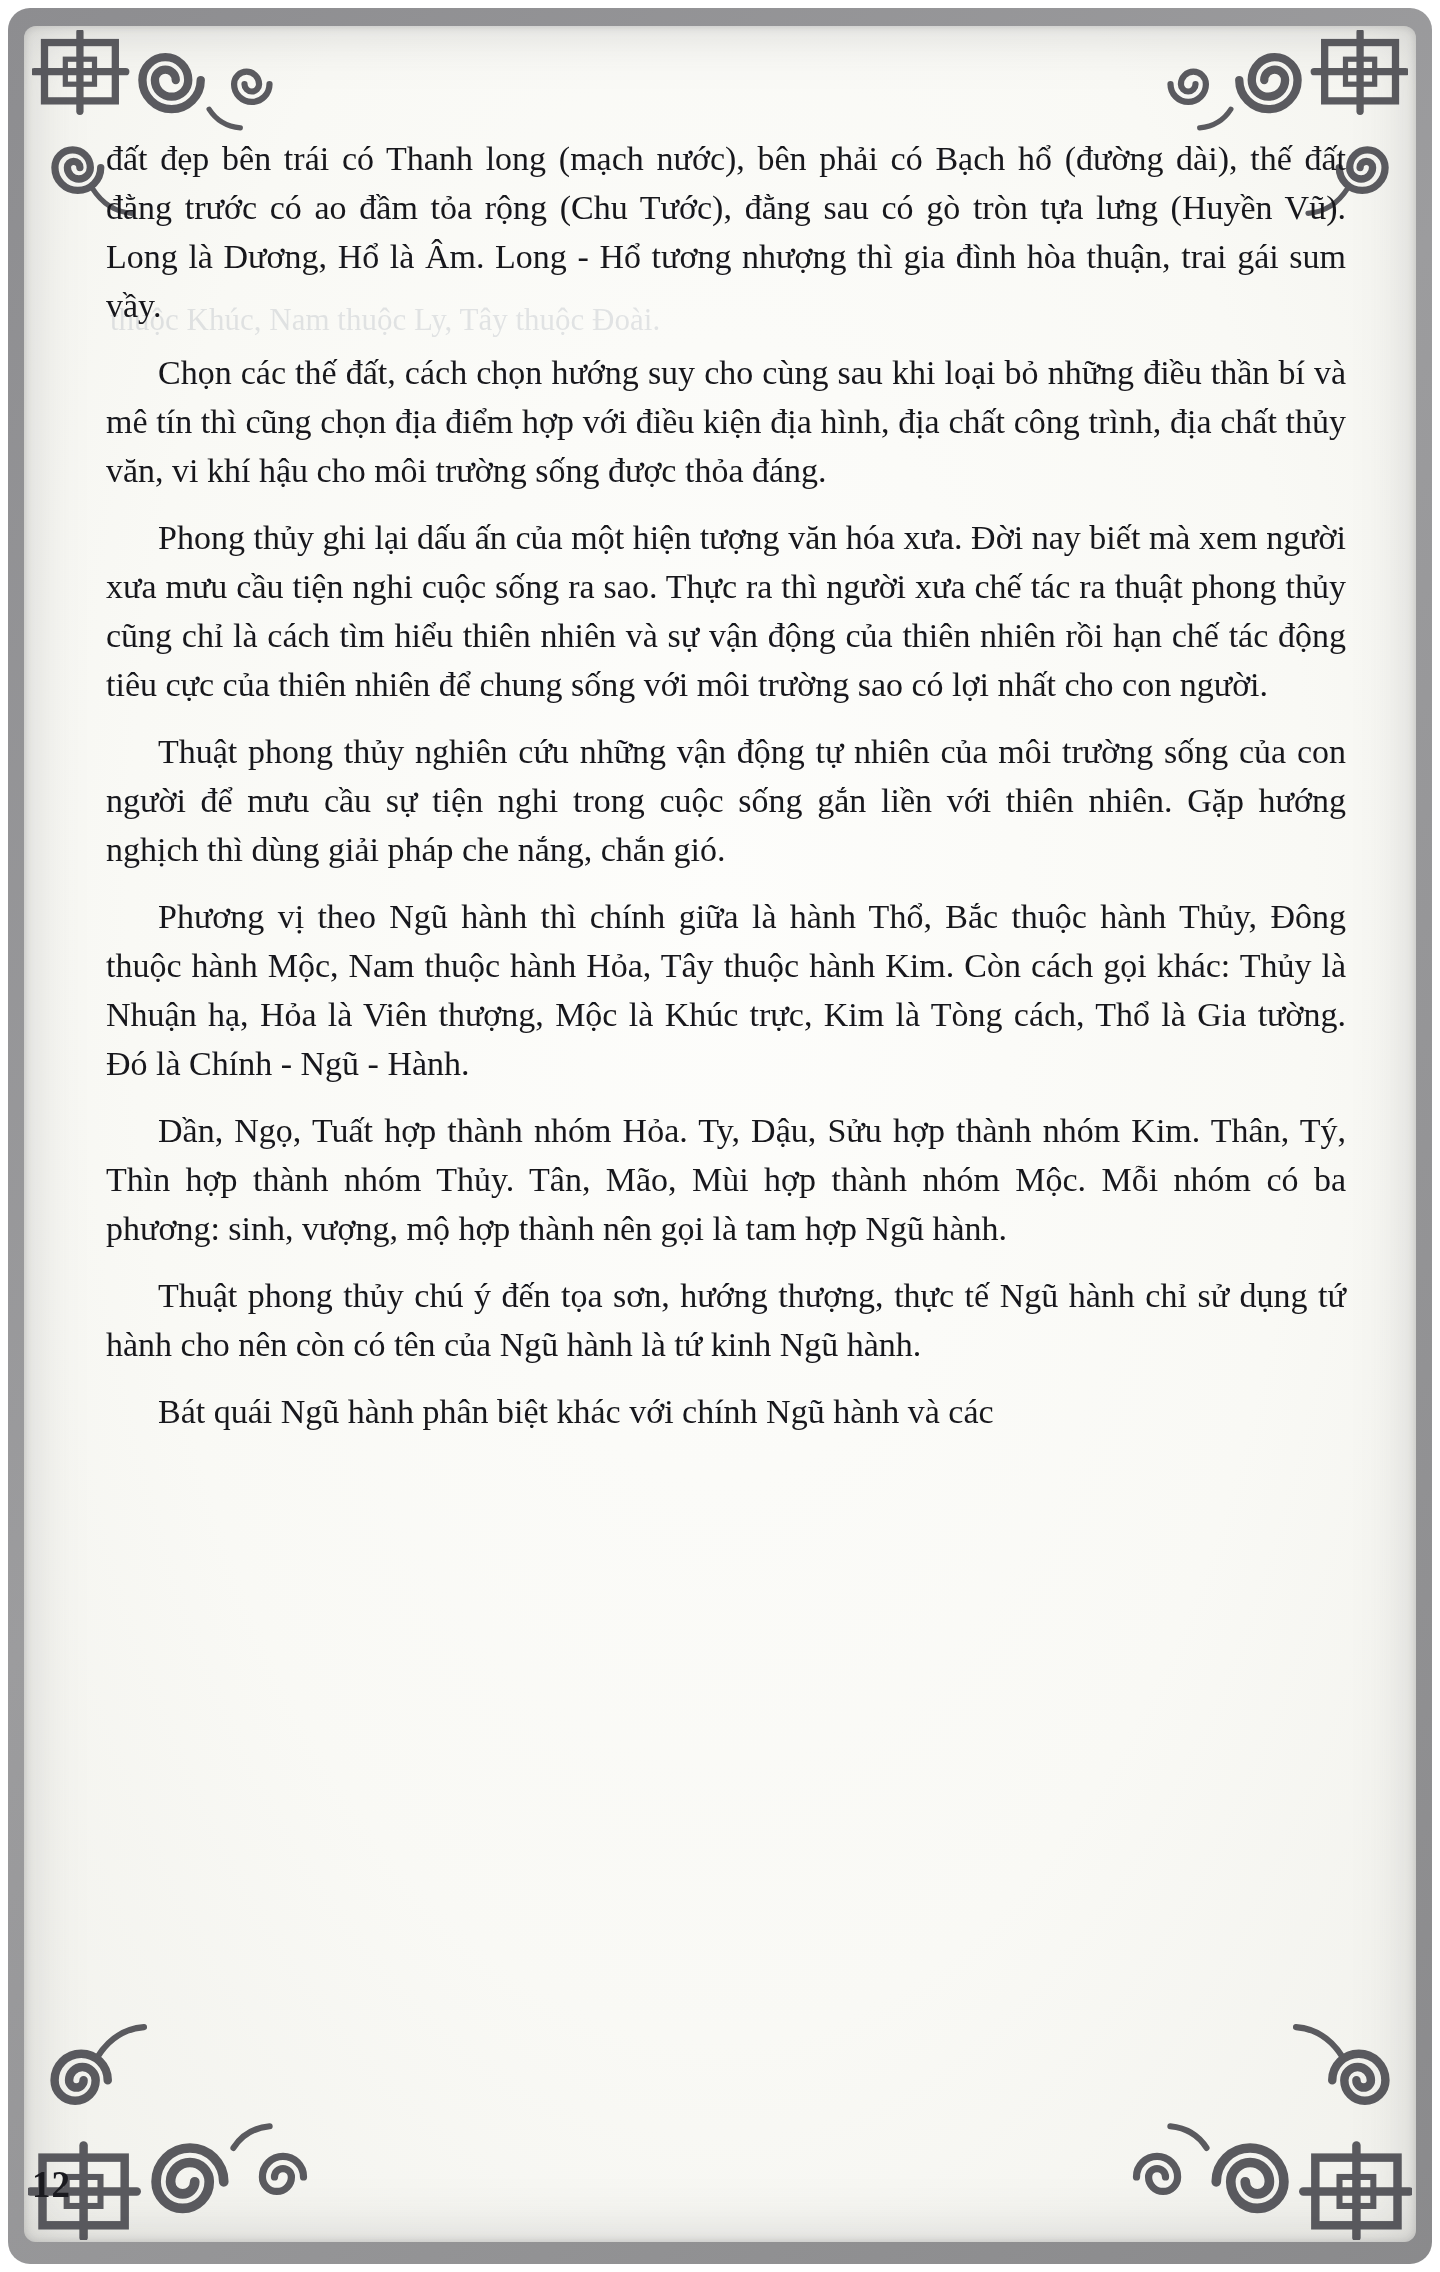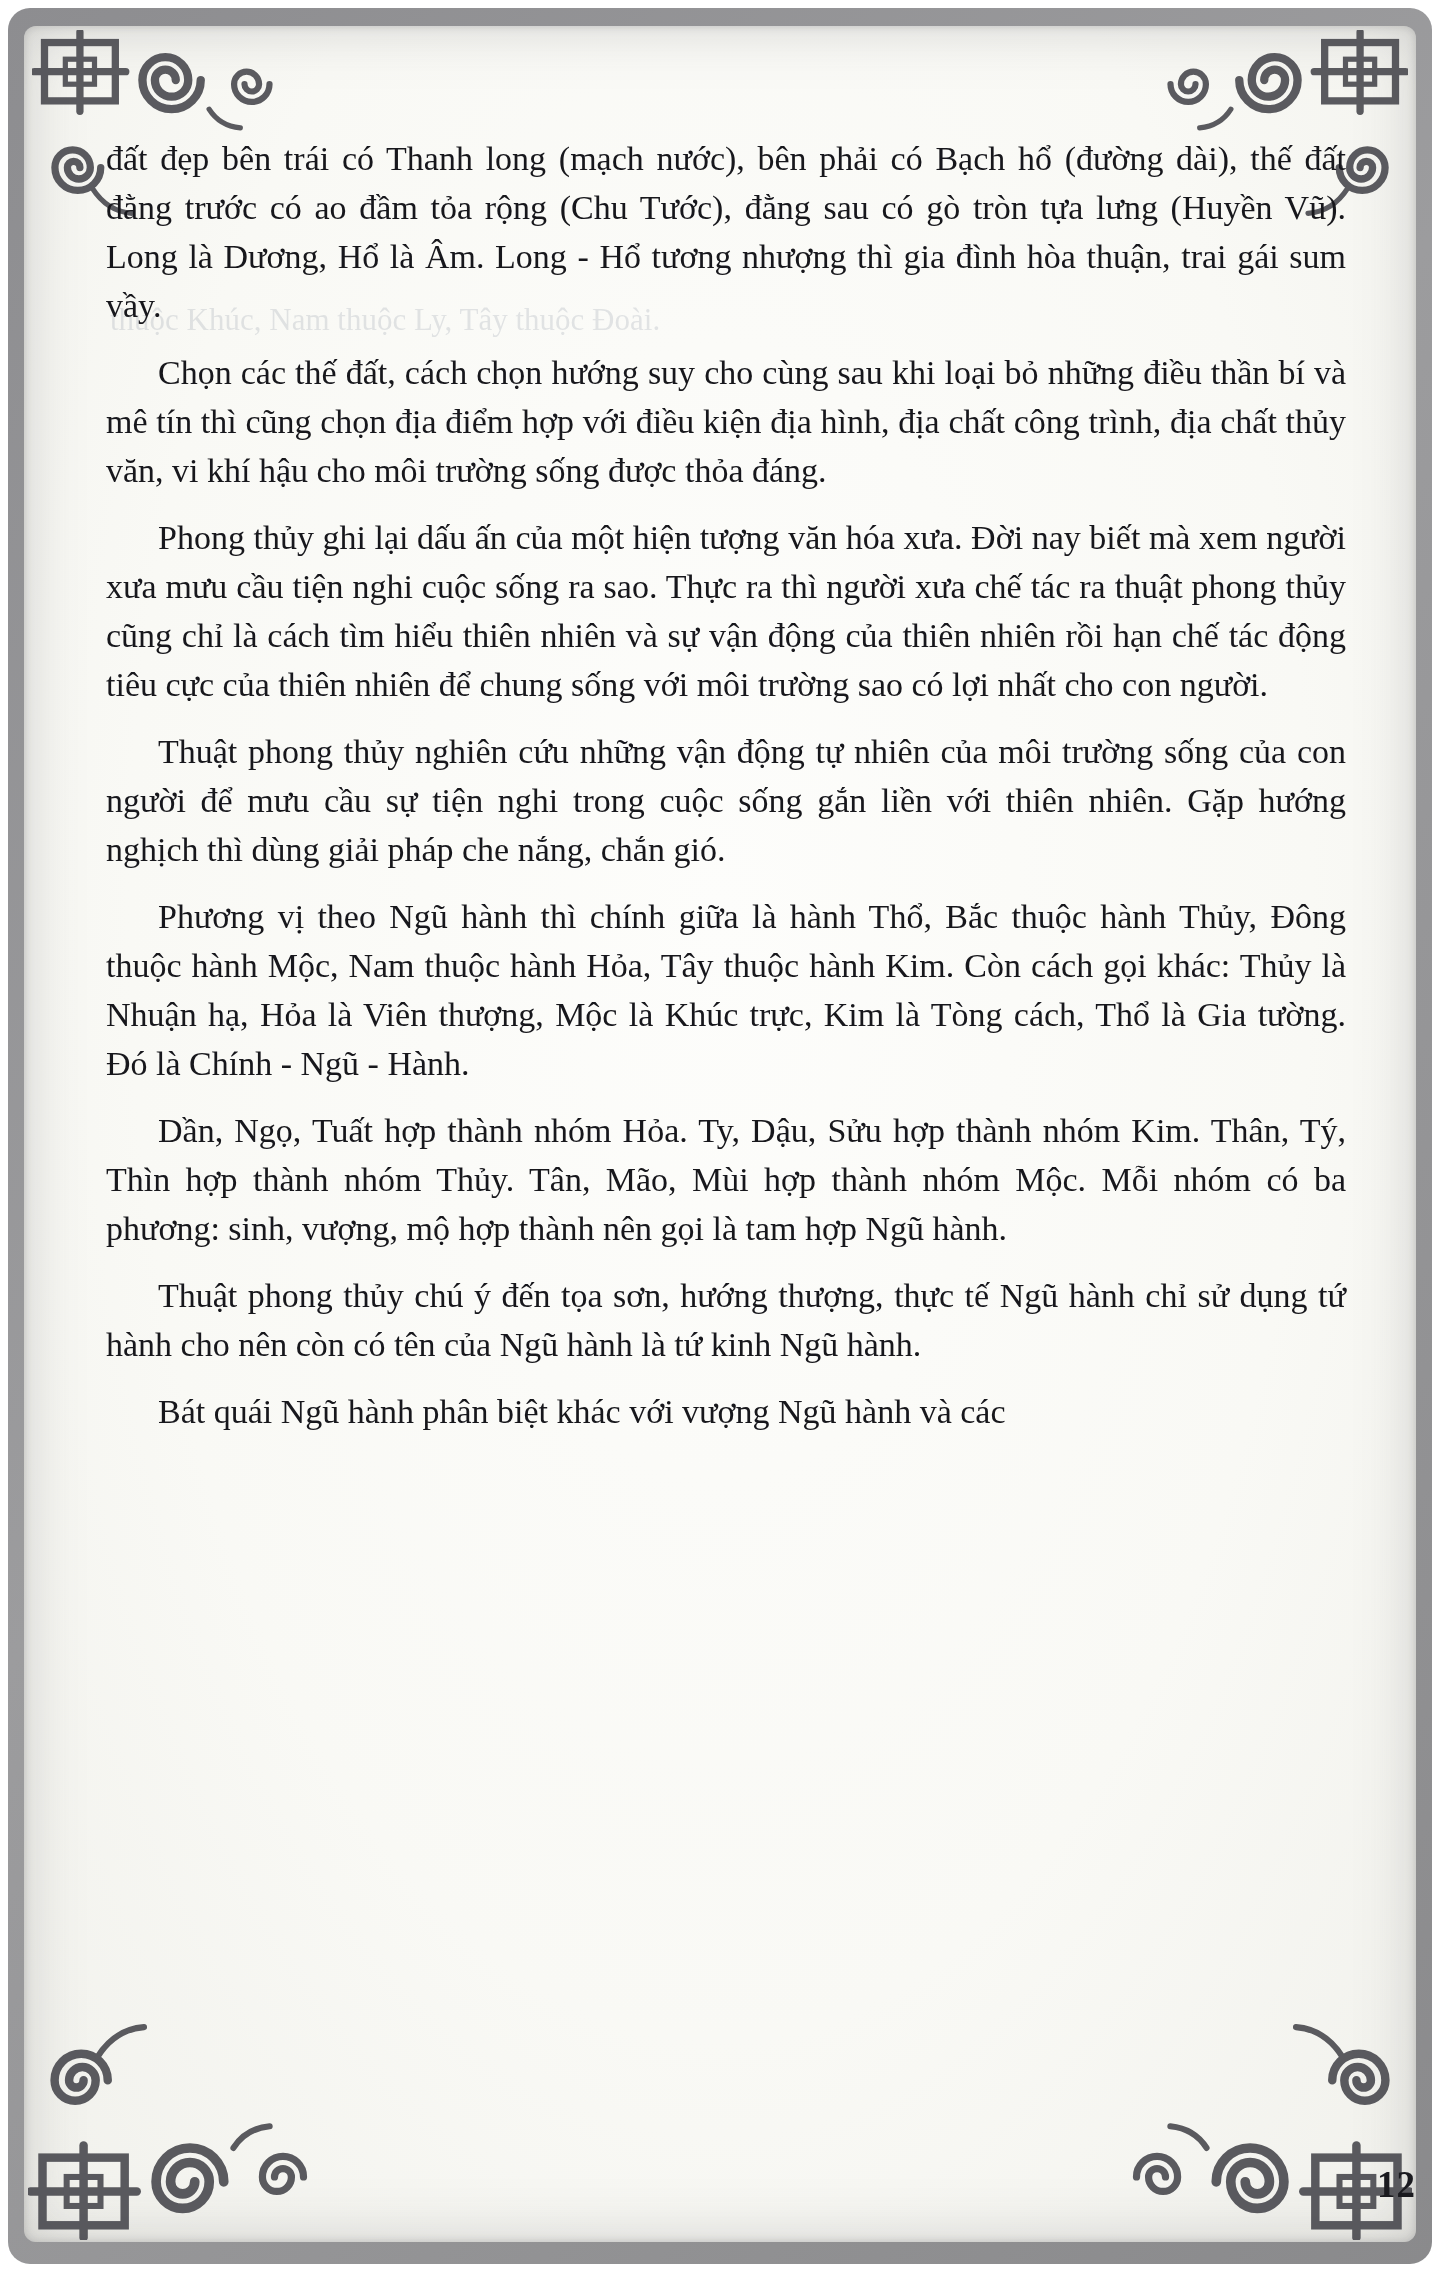--- a/index.html
+++ b/index.html
@@ -41,25 +41,26 @@
     font-size:31px;
     color:#5d6a80;
     opacity:.16;
     filter:blur(.6px);
     white-space:nowrap;
   }
   .page-number{
     position:absolute;
     left:0; right:0;
     bottom:36px;
-    text-align:right;
+    text-align:left;
     font-size:37px;
     font-weight:bold;
     color:#1a1a1f;
     letter-spacing:1px;
+    padding-left:8px;
   }
   .corner{
     position:absolute;
     width:250px; height:198px;
     opacity:.88;
   }
   .corner.tl{ left:8px;  top:4px; }
   .corner.tr{ right:8px; top:4px;  transform:scaleX(-1); }
   .corner.bl{ left:4px;  bottom:2px; width:290px; height:230px; transform:scaleY(-1); }
   .corner.br{ right:4px; bottom:2px; width:290px; height:230px; transform:scale(-1,-1); }
@@ -138,18 +139,18 @@
     <div class="ghost">thuộc Khúc, Nam thuộc Ly, Tây thuộc Đoài.</div>
 
     <div class="text-block">
       <p>đất đẹp bên trái có Thanh long (mạch nước), bên phải có Bạch hổ (đường dài), thế đất đằng trước có ao đầm tỏa rộng (Chu Tước), đằng sau có gò tròn tựa lưng (Huyền Vũ). Long là Dương, Hổ là Âm. Long - Hổ tương nhượng thì gia đình hòa thuận, trai gái sum vầy.</p>
       <p class="indent">Chọn các thế đất, cách chọn hướng suy cho cùng sau khi loại bỏ những điều thần bí và mê tín thì cũng chọn địa điểm hợp với điều kiện địa hình, địa chất công trình, địa chất thủy văn, vi khí hậu cho môi trường sống được thỏa đáng.</p>
       <p class="indent">Phong thủy ghi lại dấu ấn của một hiện tượng văn hóa xưa. Đời nay biết mà xem người xưa mưu cầu tiện nghi cuộc sống ra sao. Thực ra thì người xưa chế tác ra thuật phong thủy cũng chỉ là cách tìm hiểu thiên nhiên và sự vận động của thiên nhiên rồi hạn chế tác động tiêu cực của thiên nhiên để chung sống với môi trường sao có lợi nhất cho con người.</p>
       <p class="indent">Thuật phong thủy nghiên cứu những vận động tự nhiên của môi trường sống của con người để mưu cầu sự tiện nghi trong cuộc sống gắn liền với thiên nhiên. Gặp hướng nghịch thì dùng giải pháp che nắng, chắn gió.</p>
       <p class="indent">Phương vị theo Ngũ hành thì chính giữa là hành Thổ, Bắc thuộc hành Thủy, Đông thuộc hành Mộc, Nam thuộc hành Hỏa, Tây thuộc hành Kim. Còn cách gọi khác: Thủy là Nhuận hạ, Hỏa là Viên thượng, Mộc là Khúc trực, Kim là Tòng cách, Thổ là Gia tường. Đó là Chính - Ngũ - Hành.</p>
       <p class="indent">Dần, Ngọ, Tuất hợp thành nhóm Hỏa. Ty, Dậu, Sửu hợp thành nhóm Kim. Thân, Tý, Thìn hợp thành nhóm Thủy. Tân, Mão, Mùi hợp thành nhóm Mộc. Mỗi nhóm có ba phương: sinh, vượng, mộ hợp thành nên gọi là tam hợp Ngũ hành.</p>
       <p class="indent">Thuật phong thủy chú ý đến tọa sơn, hướng thượng, thực tế Ngũ hành chỉ sử dụng tứ hành cho nên còn có tên của Ngũ hành là tứ kinh Ngũ hành.</p>
-      <p class="indent">Bát quái Ngũ hành phân biệt khác với vượng Ngũ hành và các</p>
+      <p class="indent">Bát quái Ngũ hành phân biệt khác với chính Ngũ hành và các</p>
     </div>
 
     <div class="page-number">12</div>
   </div>
 </div>
 
 </body></html>

